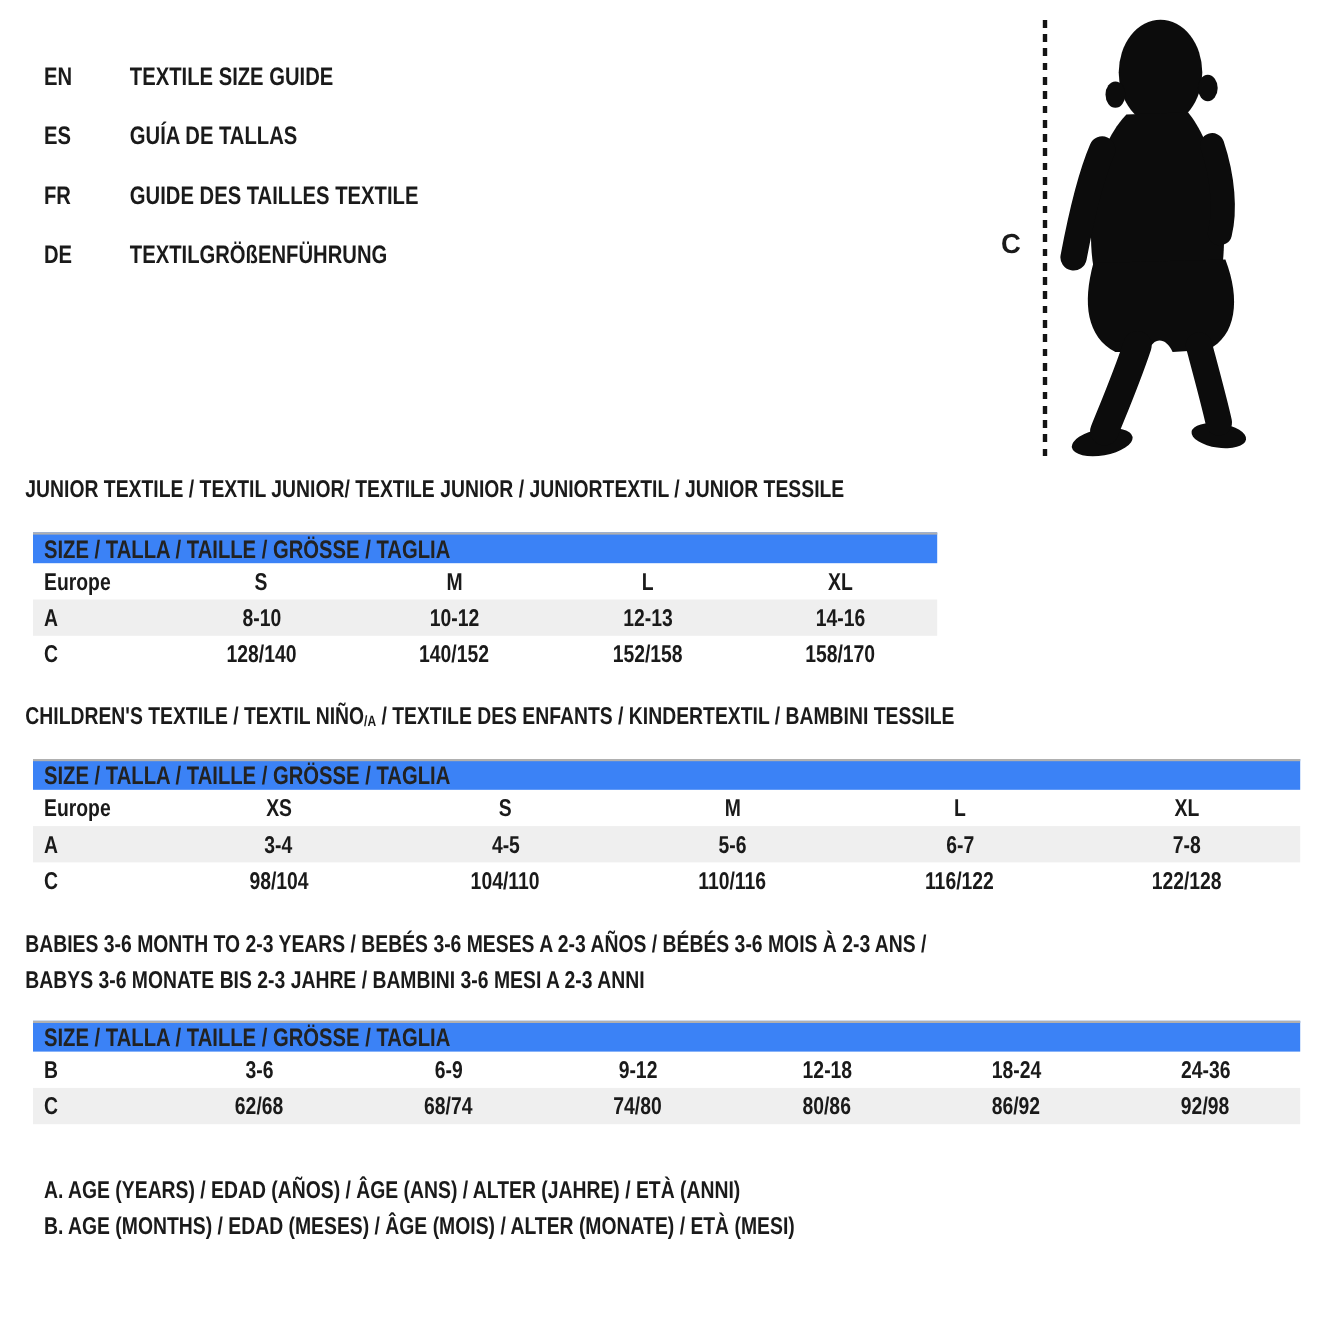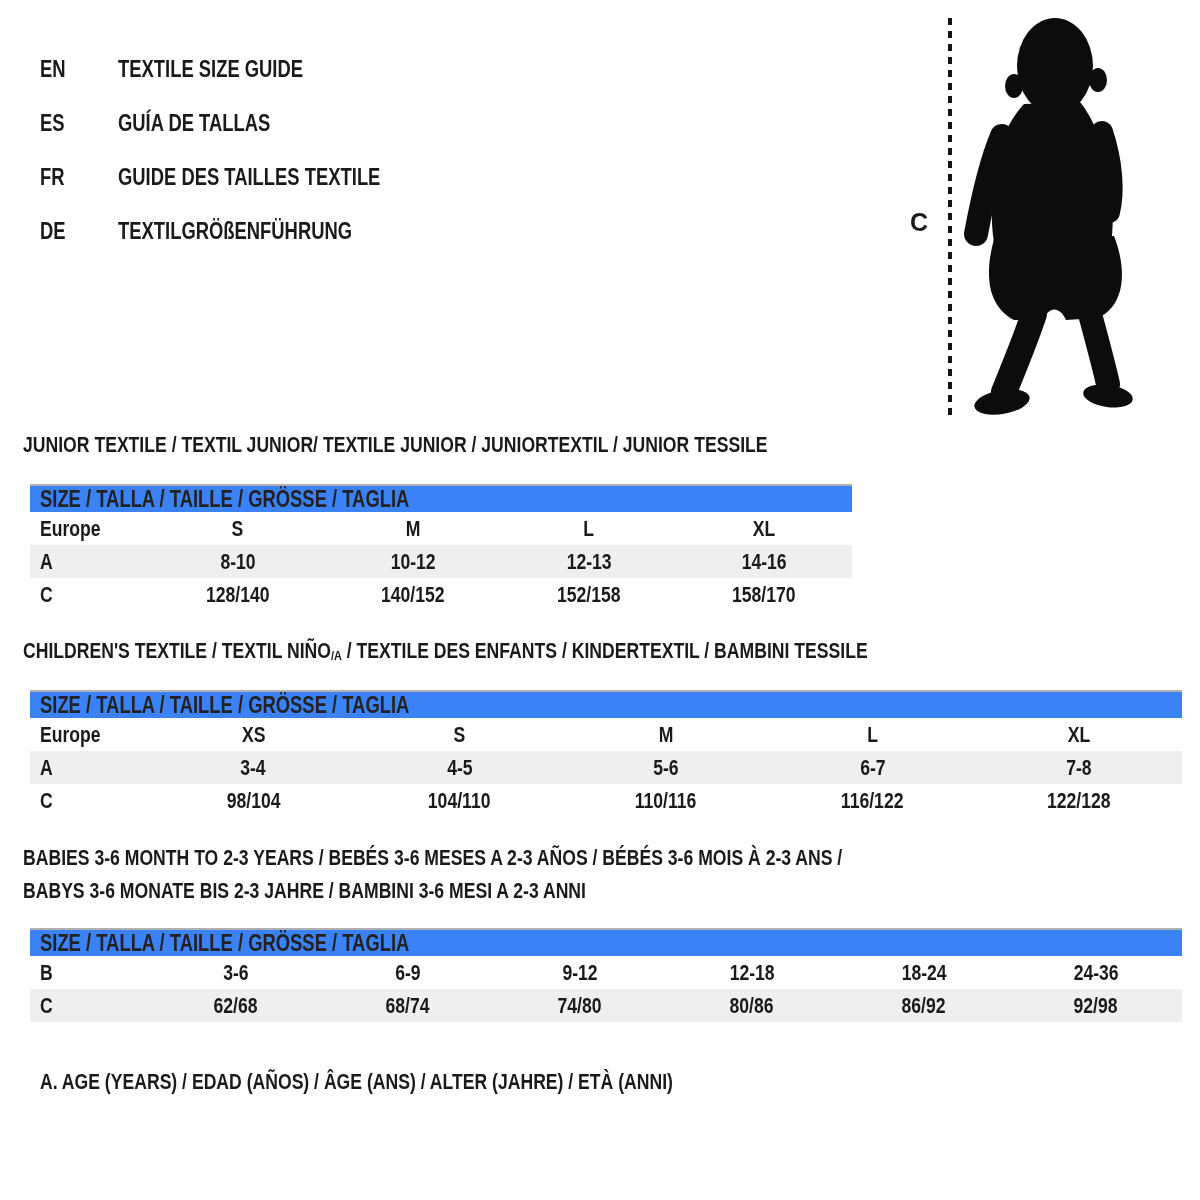--- a/index.html
+++ b/index.html
@@ -182,13 +182,16 @@
     <span class="tcell"><span class="condc">80/86</span></span>
     <span class="tcell"><span class="condc">86/92</span></span>
     <span class="tcell"><span class="condc">92/98</span></span>
   </div>
 </div>
 
 <div class="legend">
   <div class="legend-line">
       <span class="cond">A. AGE (YEARS) / EDAD (AÑOS) / ÂGE (ANS) / ALTER (JAHRE) / ETÀ (ANNI)</span>
     </div>
+  <div class="legend-line">
+      <span class="cond">B. AGE (MONTHS) / EDAD (MESES) / ÂGE (MOIS) / ALTER (MONATE) / ETÀ (MESI)</span>
+    </div>
 </div>
 
 </body></html>

